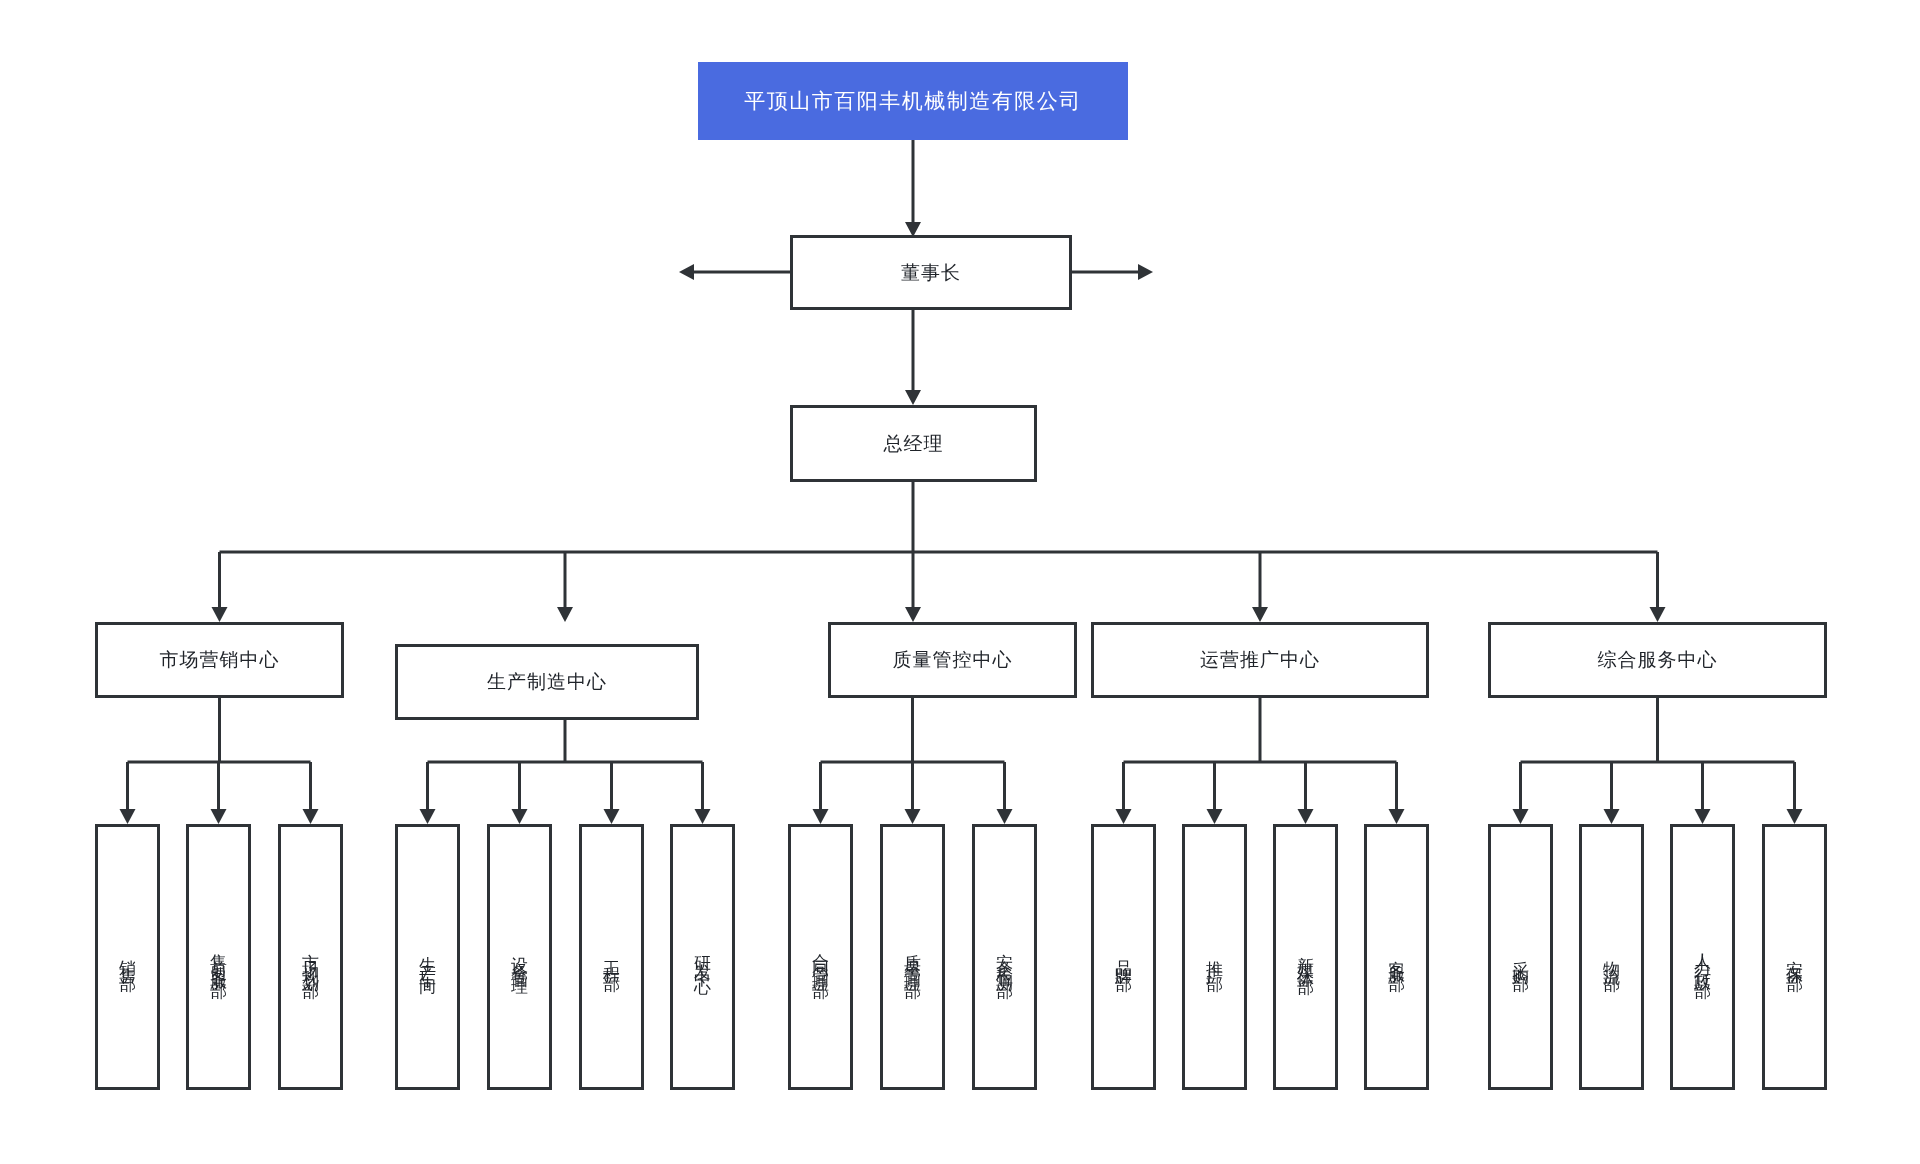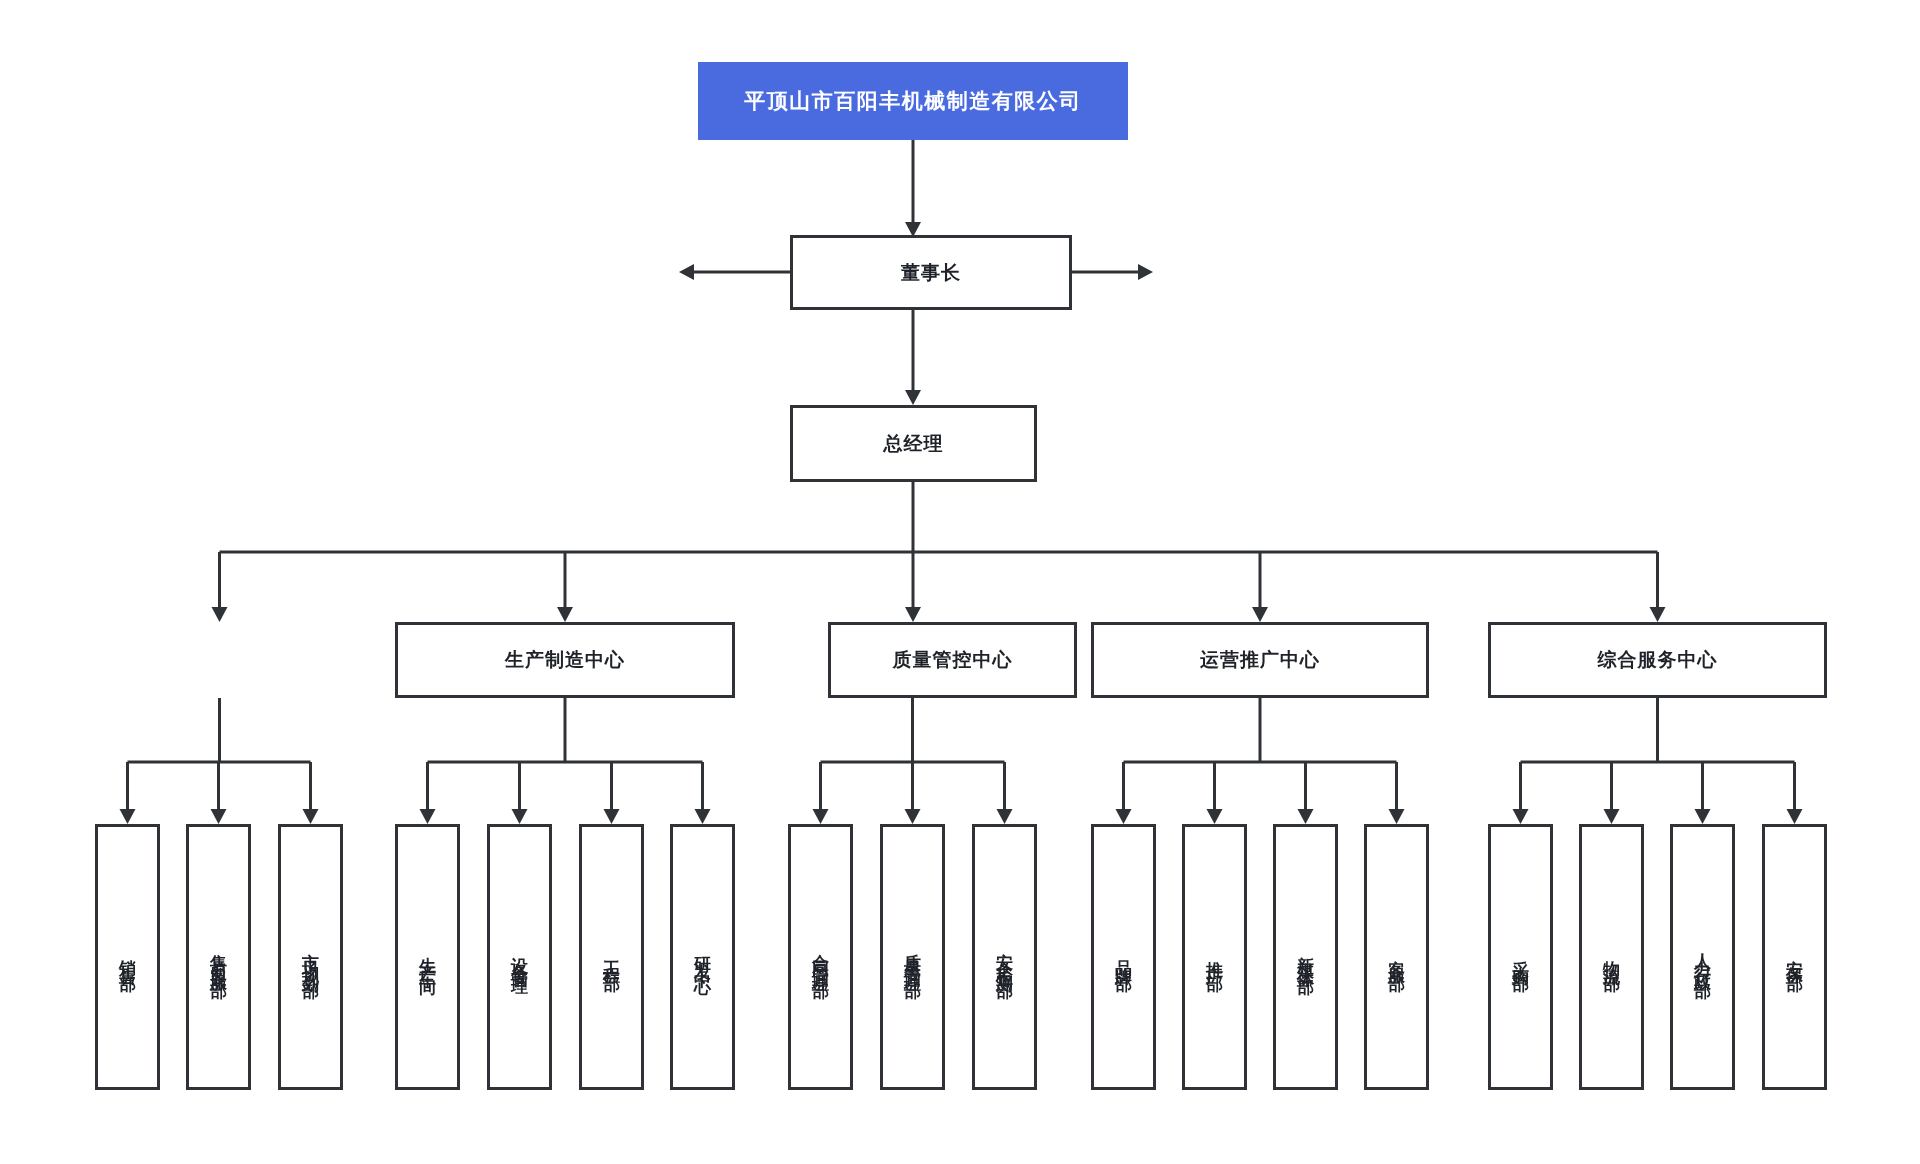--- a/index.html
+++ b/index.html
@@ -11,21 +11,21 @@
     overflow:hidden;
   }
   #connectors{position:absolute;left:0;top:0;pointer-events:none;}
   .node{
     position:absolute;
     box-sizing:border-box;
     background:#ffffff;
     border:3px solid #2f3337;
     display:flex;align-items:center;justify-content:center;
     color:#1f2329;
-    font-weight:700;
+    font-weight:400;
     text-align:center;
   }
   .root{
     background:#4a6be0;
     border:none;
     color:#ffffff;
     font-size:21px;
     letter-spacing:1.5px;
   }
   .lvl{font-size:19px;letter-spacing:1px;}
@@ -109,21 +109,22 @@
       <line x1="1794.5" y1="762" x2="1794.5" y2="811" stroke="#2f3337" stroke-width="3"></line>
       <polygon points="1786.5,809 1802.5,809 1794.5,824" fill="#2f3337"></polygon>
     </svg>
 
   <div class="node root" style="left:698px;top:62px;width:430px;height:78px">平顶山市百阳丰机械制造有限公司</div>
 
   <div class="node lvl" style="left:790px;top:235px;width:282px;height:75px">董事长</div>
 
   <div class="node lvl" style="left:790px;top:405px;width:247px;height:77px">总经理</div>
 
-  <div class="node lvl" style="left:395px;top:622px;width:340px;height:76px">生产制造中心</div>
+  <div class="node lvl" style="left:95px;top:622px;width:249px;height:76px">市场营销中心</div>
+  <div class="node lvl" style="left:395px;top:644px;width:304px;height:76px">生产制造中心</div>
   <div class="node lvl" style="left:828px;top:622px;width:249px;height:76px">质量管控中心</div>
   <div class="node lvl" style="left:1488px;top:622px;width:339px;height:76px">综合服务中心</div>
   <div class="node lvl" style="left:1091px;top:622px;width:338px;height:76px">运营推广中心</div>
 
   <div class="node dept" style="left:95px;top:824px;width:65px;height:266px">
     <span>销售部</span>
     </div>
   <div class="node dept" style="left:186px;top:824px;width:65px;height:266px">
     <span>售前客服部</span>
     </div>

